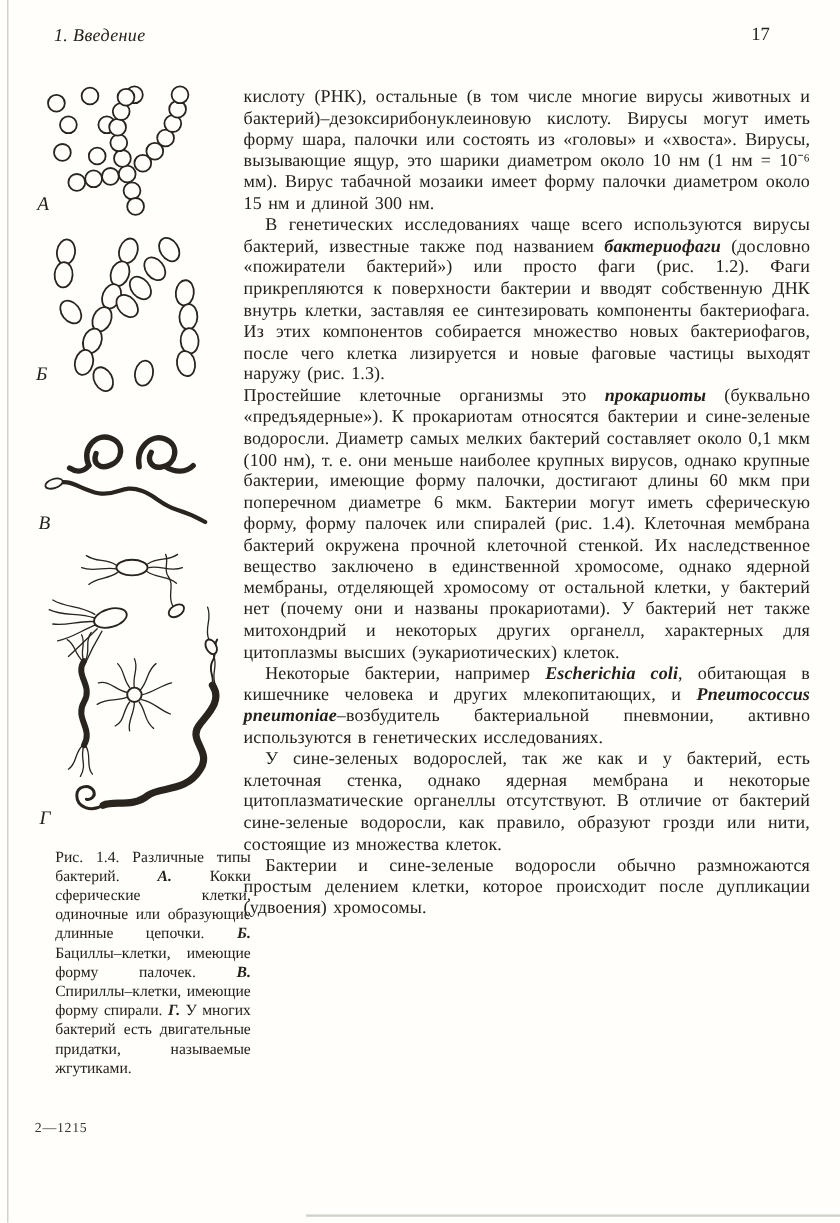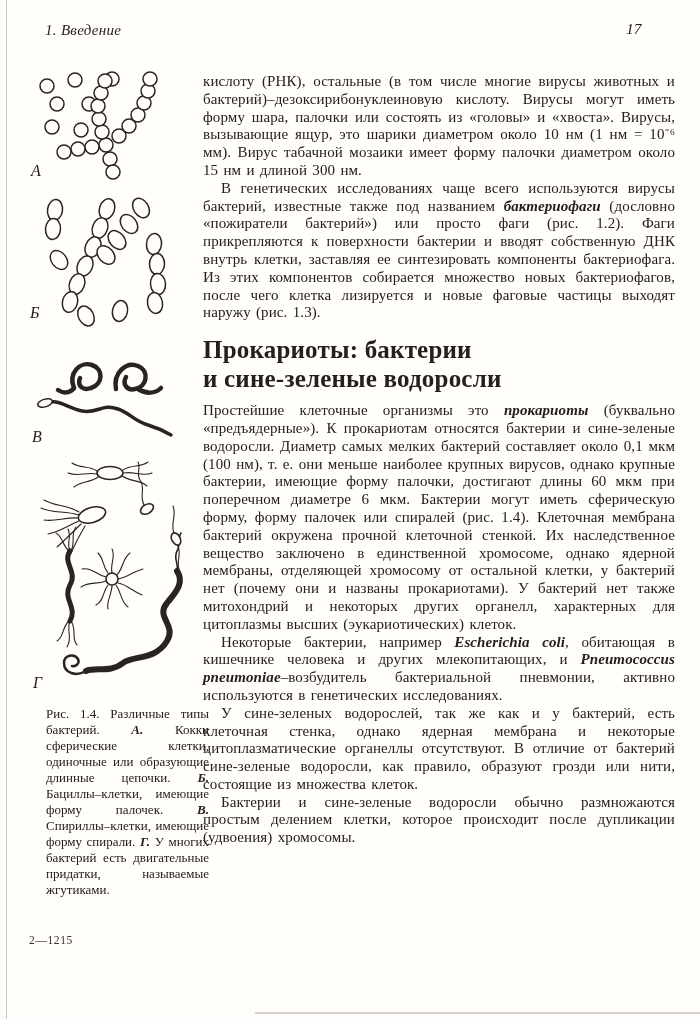--- a/index.html
+++ b/index.html
@@ -4,21 +4,21 @@
 <style>
   * { margin:0; padding:0; box-sizing:border-box; }
   html,body { width:700px; height:1019px; }
   body { background:#ffffff; font-family:"Liberation Serif", serif; }
   .page { position:absolute; inset:0; width:700px; height:1019px; background:#fffefb; color:#26201a; overflow:hidden; }
 
   .edge-left { position:absolute; left:6px; top:0; width:1px; height:1019px; background:#c9c6c0; }
   .edge-bottom { position:absolute; left:255px; top:1012px; width:445px; height:2px; background:#d4d1cb; }
 
   .running-head { position:absolute; left:33px; top:22px; font-style:italic; font-size:15px; letter-spacing:0.3px;margin-left:12px; }
-  .page-num { position:absolute; left:626px; top:20px; font-style:italic; font-size:15.5px; }
+  .page-num { position:absolute; left:626px; top:20px; font-size:15.5px; }
 
   .text-col { position:absolute; left:203px; top:73px; width:472px; font-size:15px; line-height:17.8px; text-align:justify; word-spacing:1.4px; letter-spacing:0.1px; }
   .bp { text-indent:18px; }
   .bp.flush { text-indent:0; }
   .it { font-style:italic;font-weight:bold; }
   .heading { font-size:25px; line-height:29px; font-weight:bold; margin:13px 0 9px 0; text-align:left; word-spacing:normal; letter-spacing:0.2px; }
   .hline { display:block; }
 
   .panel { position:absolute; }
   .panel svg { display:block; }
@@ -166,23 +166,19 @@
       <span class="panel-label" style="left:5px; bottom:8px;">Г</span>
     </div>
 
     <p class="caption"><span>Рис. 1.4. Различные типы бактерий. </span><span class="it">А.</span><span> Кокки сферические клетки, одиночные или образующие длинные цепочки. </span><span class="it">Б.</span><span> Бациллы–клетки, имеющие форму палочек. </span><span class="it">В.</span><span> Спириллы–клетки, имеющие форму спирали. </span><span class="it">Г.</span><span> У многих бактерий есть двигательные придатки, называемые жгутиками.</span></p>
     <div class="printers-mark">2—1215</div>
   </div>
 
   <main class="text-col">
     <p class="bp flush"><span>кислоту (РНК), остальные (в том числе многие вирусы животных и бактерий)–дезоксирибонуклеиновую кислоту. Вирусы могут иметь форму шара, палочки или состоять из «головы» и «хвоста». Вирусы, вызывающие ящур, это шарики диаметром около 10 нм (1 нм = 10⁻⁶ мм). Вирус табачной мозаики имеет форму палочки диаметром около 15 нм и длиной 300 нм.</span></p>
     <p class="bp"><span>В генетических исследованиях чаще всего используются вирусы бактерий, известные также под названием </span><span class="it">бактериофаги</span><span> (дословно «пожиратели бактерий») или просто фаги (рис. 1.2). Фаги прикрепляются к поверхности бактерии и вводят собственную ДНК внутрь клетки, заставляя ее синтезировать компоненты бактериофага. Из этих компонентов собирается множество новых бактериофагов, после чего клетка лизируется и новые фаговые частицы выходят наружу (рис. 1.3).</span></p>
-    <h1 class="heading">
-      <span class="hline">Прокариоты: бактерии</span>
-      <span class="hline">и сине-зеленые водоросли</span>
-    </h1>
     <p class="bp flush"><span>Простейшие клеточные организмы это </span><span class="it">прокариоты</span><span> (буквально «предъядерные»). К прокариотам относятся бактерии и сине-зеленые водоросли. Диаметр самых мелких бактерий составляет около 0,1 мкм (100 нм), т. е. они меньше наиболее крупных вирусов, однако крупные бактерии, имеющие форму палочки, достигают длины 60 мкм при поперечном диаметре 6 мкм. Бактерии могут иметь сферическую форму, форму палочек или спиралей (рис. 1.4). Клеточная мембрана бактерий окружена прочной клеточной стенкой. Их наследственное вещество заключено в единственной хромосоме, однако ядерной мембраны, отделяющей хромосому от остальной клетки, у бактерий нет (почему они и названы прокариотами). У бактерий нет также митохондрий и некоторых других органелл, характерных для цитоплазмы высших (эукариотических) клеток.</span></p>
     <p class="bp"><span>Некоторые бактерии, например </span><span class="it">Escherichia coli</span><span>, обитающая в кишечнике человека и других млекопитающих, и </span><span class="it">Pneumococcus pneumoniae</span><span>–возбудитель бактериальной пневмонии, активно используются в генетических исследованиях.</span></p>
     <p class="bp"><span>У сине-зеленых водорослей, так же как и у бактерий, есть клеточная стенка, однако ядерная мембрана и некоторые цитоплазматические органеллы отсутствуют. В отличие от бактерий сине-зеленые водоросли, как правило, образуют грозди или нити, состоящие из множества клеток.</span></p>
     <p class="bp"><span>Бактерии и сине-зеленые водоросли обычно размножаются простым делением клетки, которое происходит после дупликации (удвоения) хромосомы.</span></p>
   </main>
 
 </div>
 
 </body></html>

